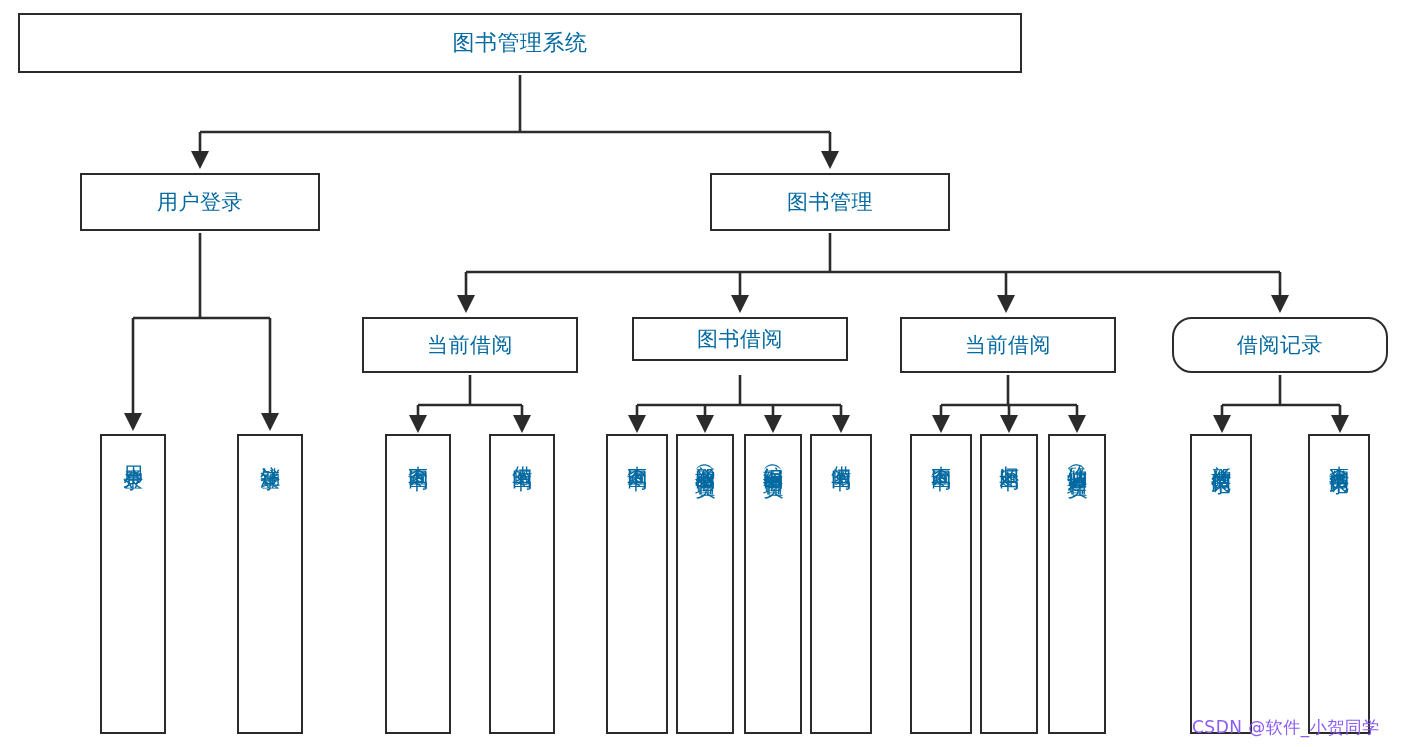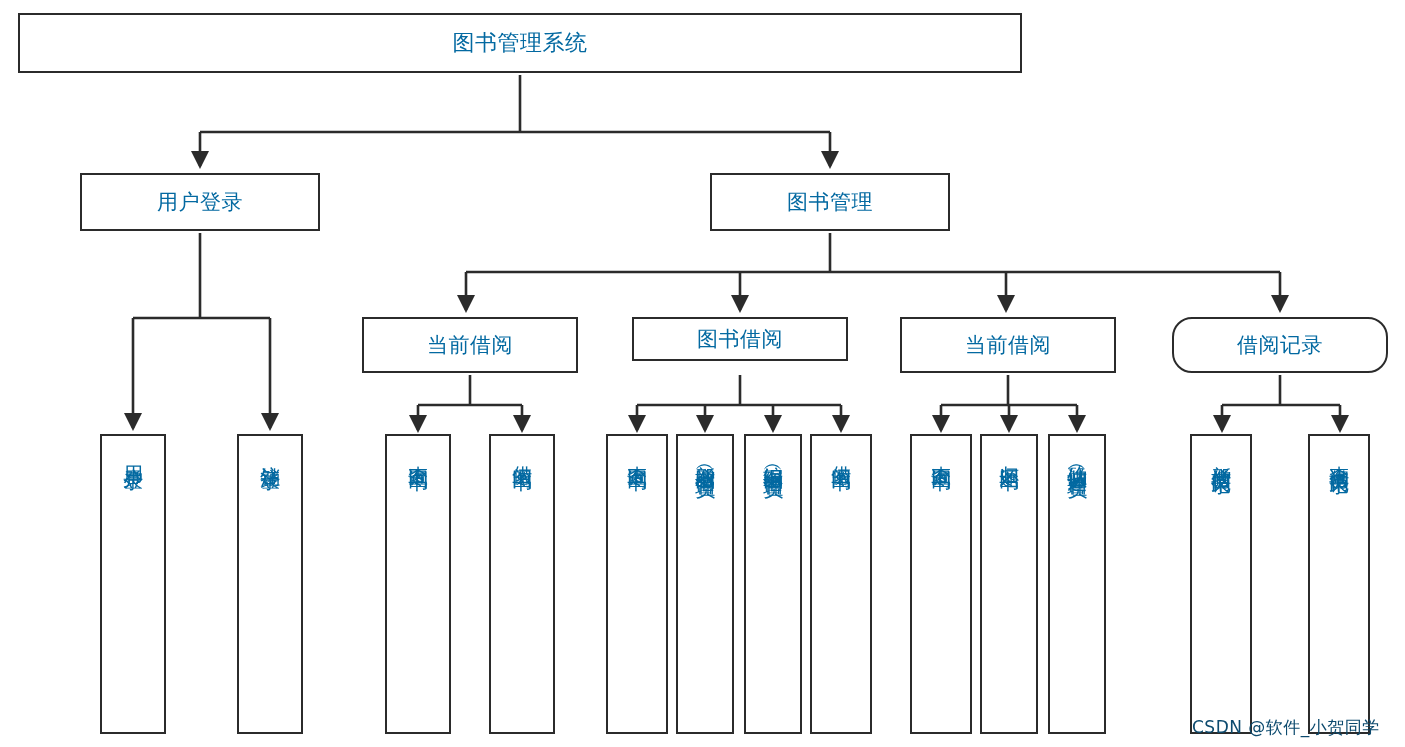--- a/index.html
+++ b/index.html
@@ -54,21 +54,21 @@
     line-height: 1.18;
     letter-spacing: 2px;
     white-space: nowrap;
   }
   .node.root {
     font-size: 22px;
   }
   .watermark {
     position: absolute;
     font-size: 17px;
-    color: #0c4a6e;
+    color: #8b5cf6;
     letter-spacing: 0.5px;
     white-space: nowrap;
     font-family: "DejaVu Sans", "Liberation Sans", sans-serif;
   }
 </style>
 </head>
 <body>
 
 <div id="canvas">
 

